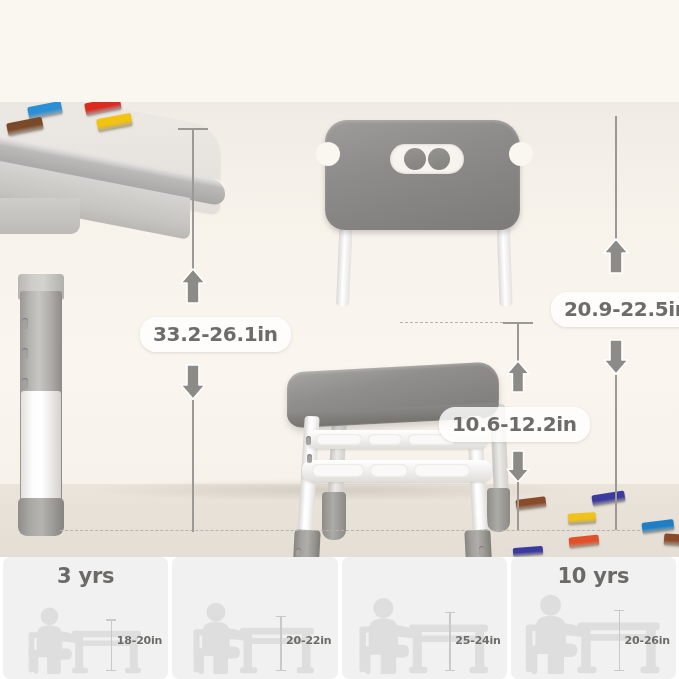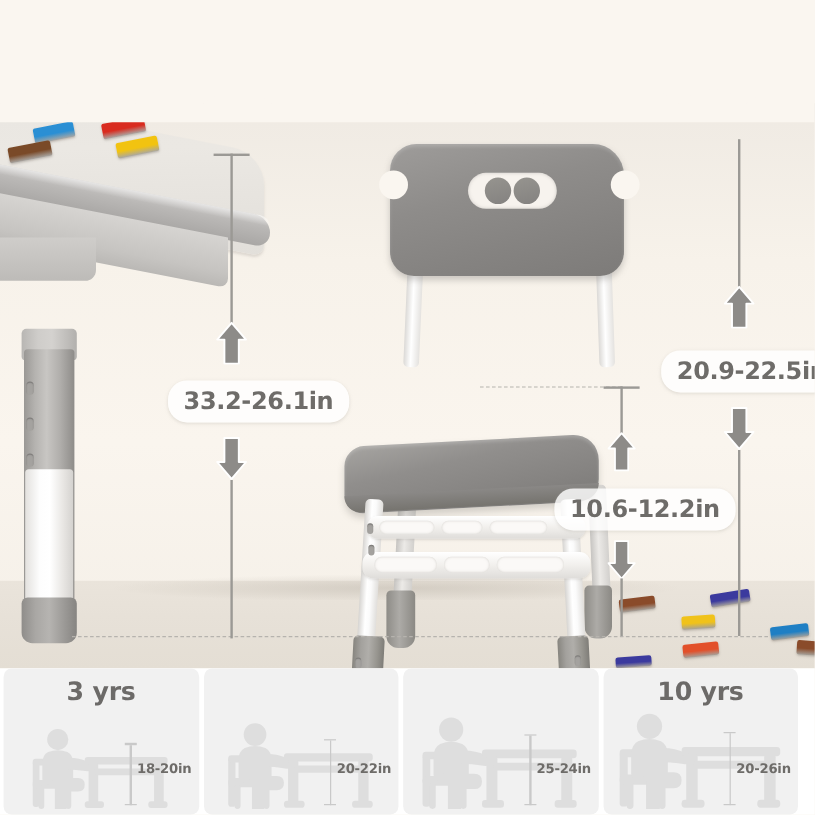--- a/index.html
+++ b/index.html
@@ -186,21 +186,21 @@
     box-shadow:0 1px 3px rgba(170,165,158,.35);
   }
 
   
   .ages { position:absolute; left:0; top:557px; width:679px; height:122px; background:#ffffff; display:flex; }
   .age-card {
     flex:1; margin:0 2px; background:#f1f1f1; border-radius:7px;
     position:relative; overflow:hidden;
   }
   .age-card:first-child { margin-left:3px; }
-  .age-card:last-child  { margin-right:14px; }
+  .age-card:last-child  { margin-right:3px; }
   .age-label {
     position:absolute; left:0; top:7px; width:100%; text-align:center;
     font-size:21px; font-weight:bold; color:#6c6a68;
     font-family:"DejaVu Sans", sans-serif; letter-spacing:-0.2px;
   }
   .age-fig { position:absolute; left:0; top:33px; width:100%; height:86px; }
   .age-dim {
     position:absolute; right:6px; bottom:32px;
     font-size:11px; font-weight:bold; color:#6e6c69;
     font-family:"DejaVu Sans", sans-serif; letter-spacing:-0.2px;
@@ -307,21 +307,21 @@
     <div class="mline" style="left:192px; top:314px; width:1.5px; height:132px;"></div>
 
     <div class="dashline" style="left:400px; top:236px; width:118px;"></div>
     <div class="mcap" style="left:503px; top:236px; width:30px;"></div>
     <div class="mline" style="left:517px; top:236px; width:1.5px; height:48px;"></div>
     <div class="arrow" style="left:506px; top:274px;">
       <svg width="24" height="33" viewBox="0 0 26 36">
           <path d="M13 1 L25 15 L19 15 L19 35 L7 35 L7 15 L1 15 Z" fill="#8d8b88" stroke="#ffffff" stroke-width="1.6" stroke-linejoin="round"></path>
         </svg>
     </div>
-    <div class="pill" style="left:462px; top:321px;">10.6-12.2in</div>
+    <div class="pill" style="left:439px; top:321px;">10.6-12.2in</div>
     <div class="arrow" style="left:506px; top:364px;">
       <svg width="24" height="33" viewBox="0 0 26 36">
           <path d="M13 35 L25 21 L19 21 L19 1 L7 1 L7 21 L1 21 Z" fill="#8d8b88" stroke="#ffffff" stroke-width="1.6" stroke-linejoin="round"></path>
         </svg>
     </div>
     <div class="mline" style="left:517px; top:396px; width:1.5px; height:48px;"></div>
 
     <div class="mline" style="left:615px; top:30px;  width:1.5px; height:132px;"></div>
     <div class="arrow" style="left:603px; top:152px;">
       <svg width="26" height="36" viewBox="0 0 26 36">

